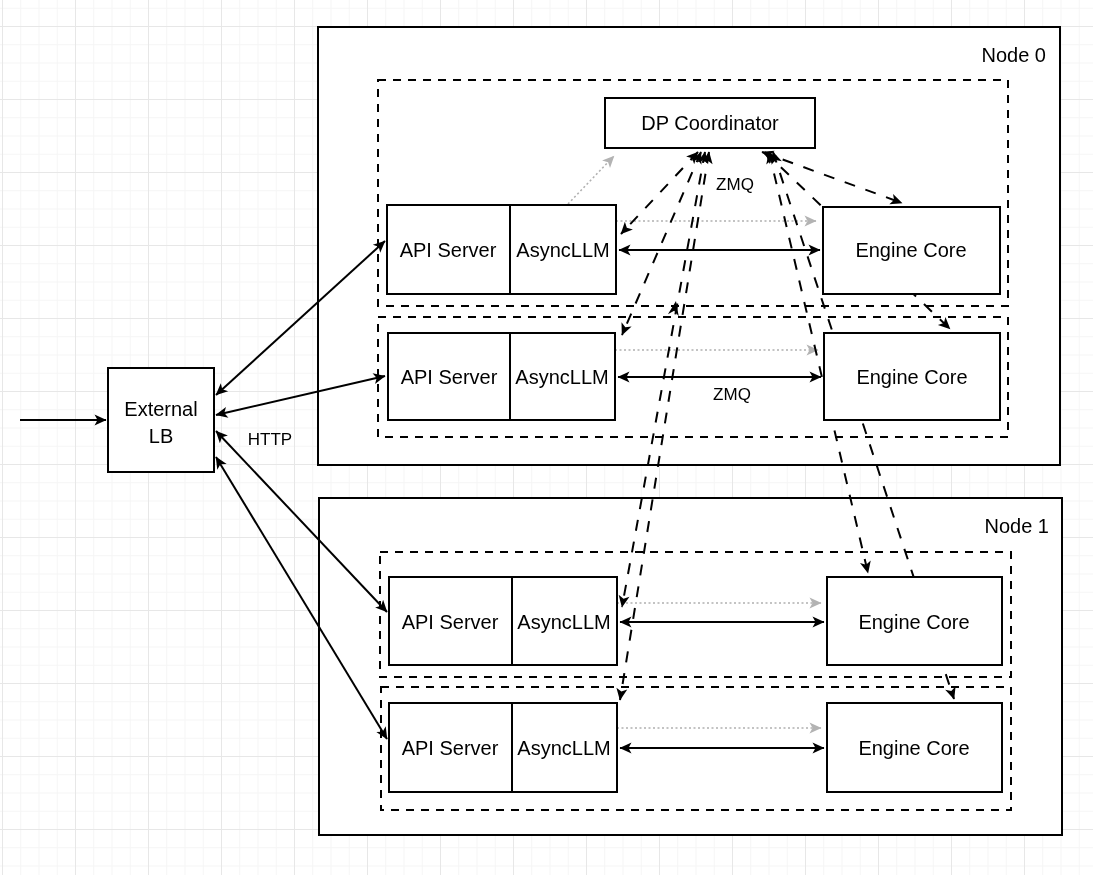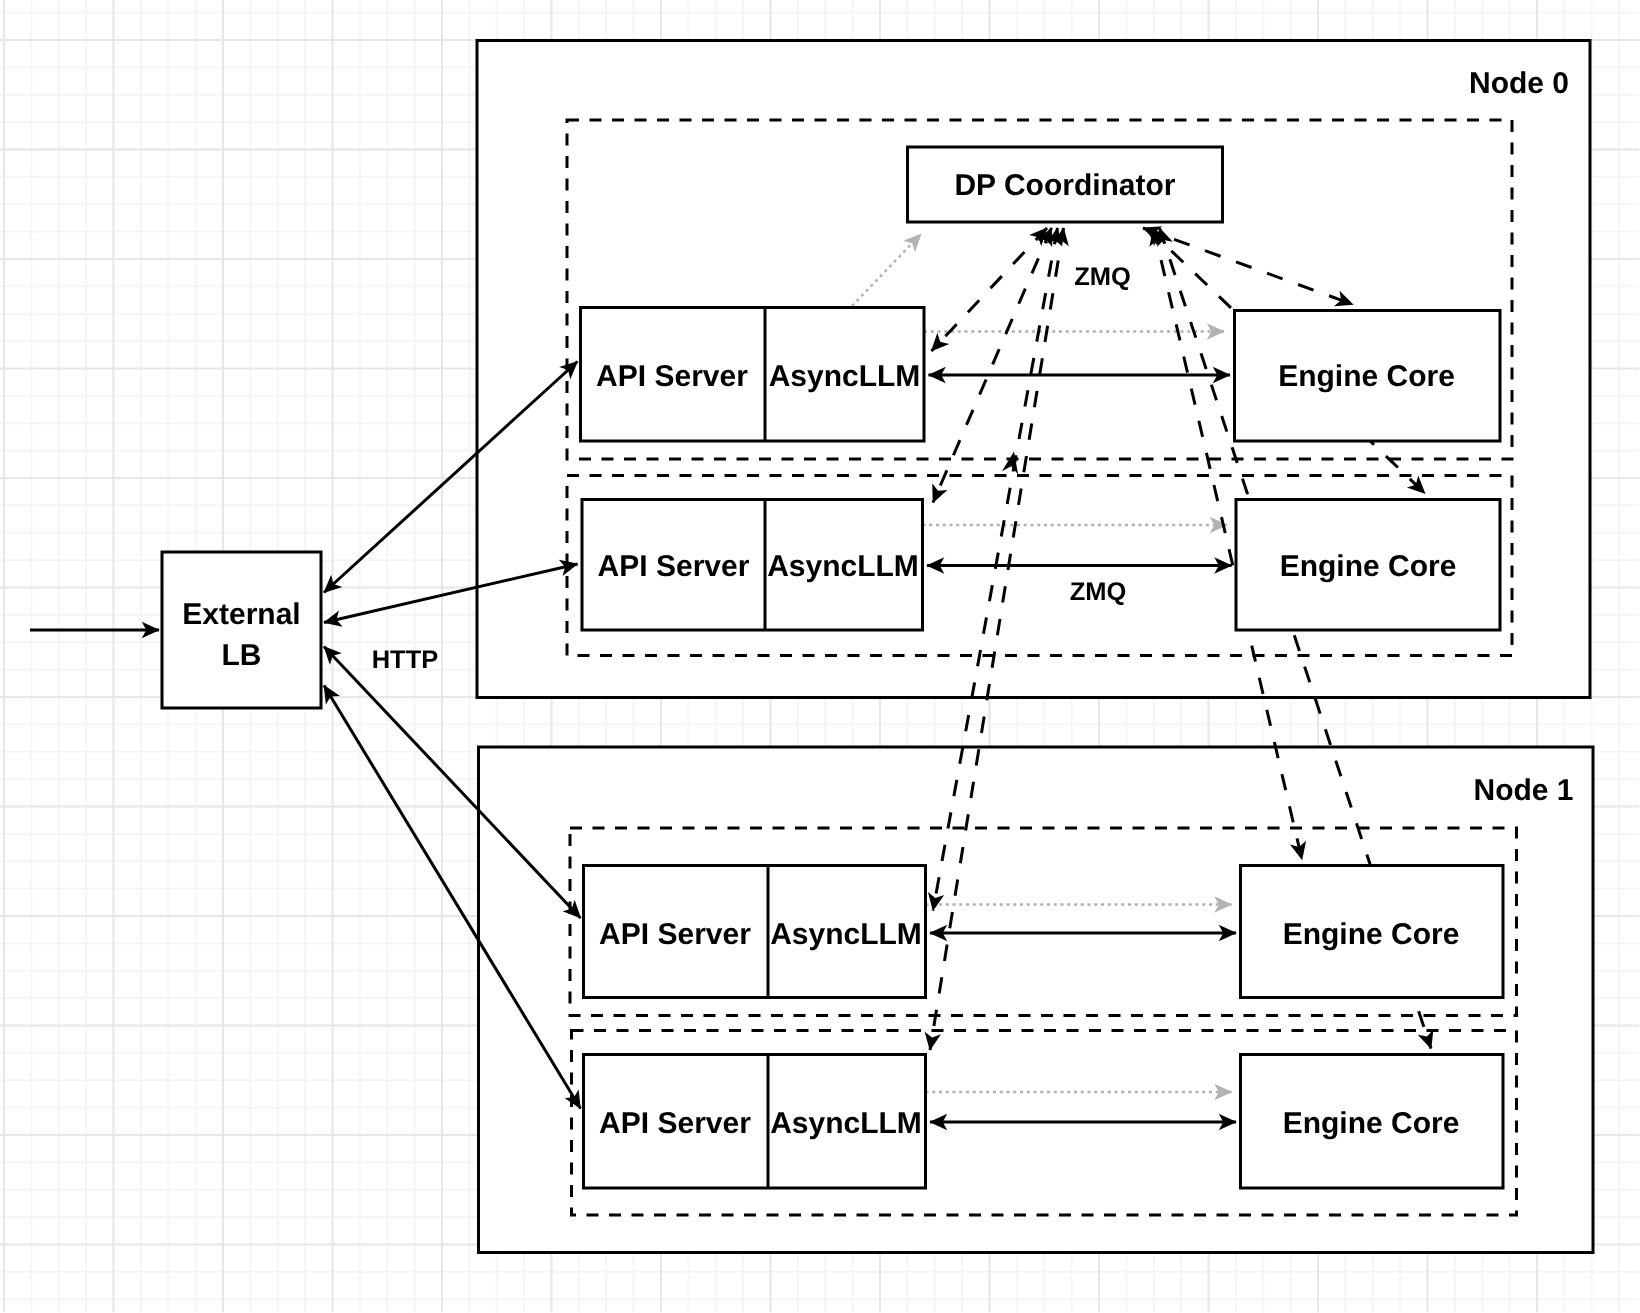--- a/index.html
+++ b/index.html
@@ -8,21 +8,20 @@
     width:1093px;height:875px;
     background-color:#ffffff;
     background-image:
       linear-gradient(to right,#e7e7e7 1px,transparent 1px),
       linear-gradient(to bottom,#e7e7e7 1px,transparent 1px),
       linear-gradient(to right,#f5f5f5 1px,transparent 1px),
       linear-gradient(to bottom,#f5f5f5 1px,transparent 1px);
     background-size:73px 73px,73px 73px,18.25px 18.25px,18.25px 18.25px;
     background-position:2px 26px,2px 26px,2px 26px,2px 26px;
     font-family:"Liberation Sans",sans-serif;
-    font-weight:bold;
   }
   svg{position:absolute;inset:0;}
   .box{fill:#ffffff;stroke:#000000;stroke-width:2;}
   .node{fill:#ffffff;stroke:#000000;stroke-width:2;}
   .cont{fill:none;stroke:#000000;stroke-width:2;stroke-dasharray:8 7;}
   .ln{stroke:#000000;stroke-width:2;fill:none;}
   .dash{stroke-dasharray:11 11;}
   .gray{stroke:#b0b0b0;stroke-width:1.6;stroke-dasharray:2 2.5;fill:none;}
   .lbl{font-family:"Liberation Sans",sans-serif;font-size:20px;fill:#000000;}
   .small{font-family:"Liberation Sans",sans-serif;font-size:17px;fill:#000000;}

